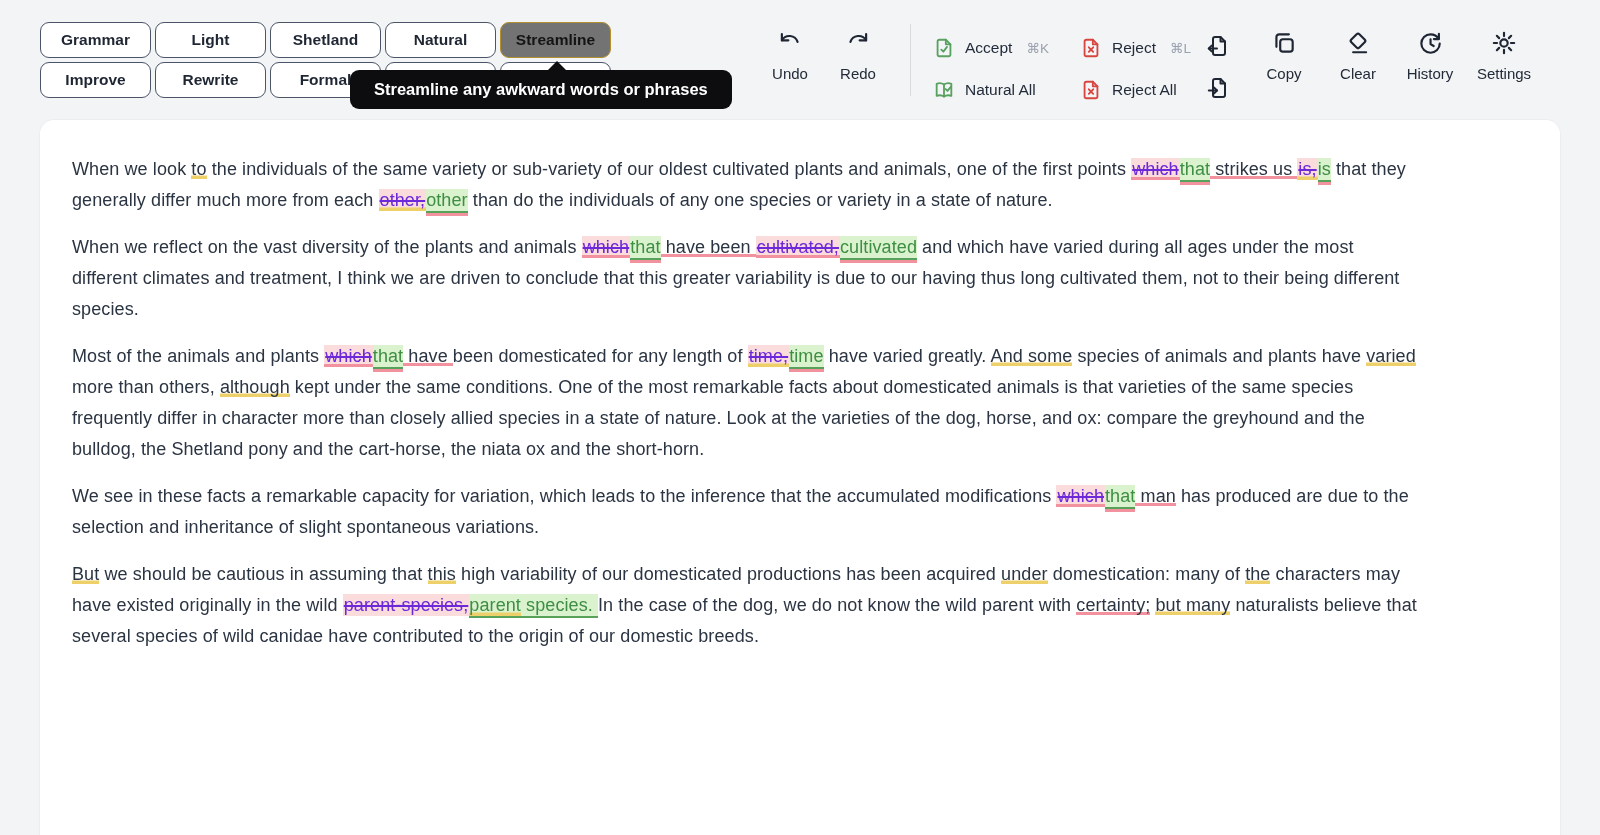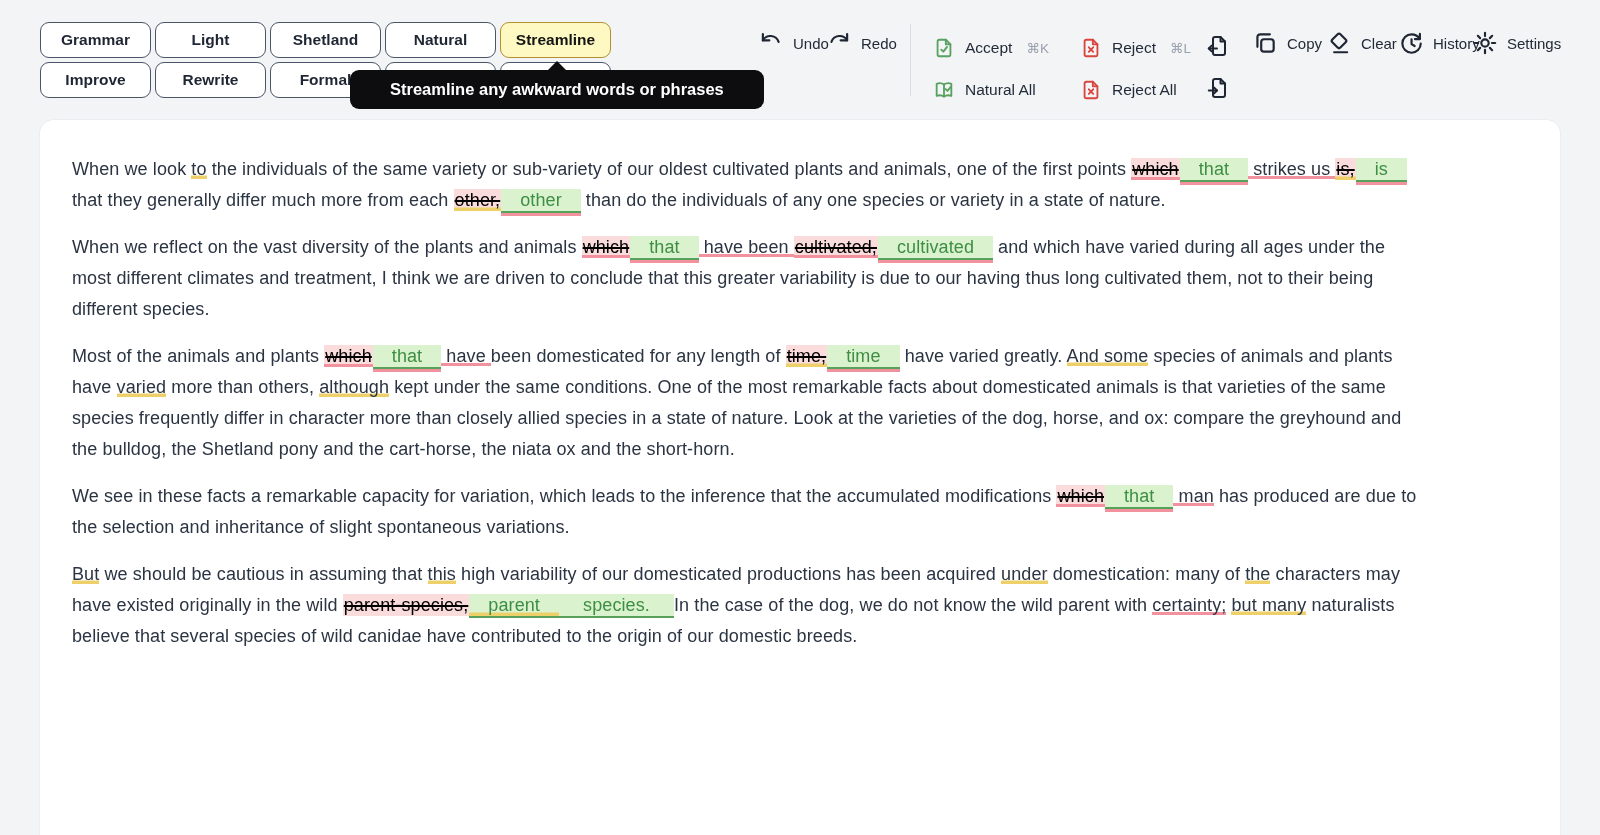--- a/index.html
+++ b/index.html
@@ -18,38 +18,38 @@
   .mode-btn {
     width:111px; height:36px;
     background:#ffffff;
     border:1.6px solid #4a5568;
     border-radius:9px;
     font:600 15.5px "Liberation Sans", sans-serif;
     color:#1f2633;
     display:flex; align-items:center; justify-content:center;
     cursor:pointer;
   }
-  .mode-btn.active { background:#fef9c3; border-color:#b3912f; color:#141414; }
+  .mode-btn.active { background:#737373; border-color:#b3912f; color:#141414; }
 
   .tooltip {
     position:absolute; left:350px; top:70px; height:39px;
     background:#0d0d0f; color:#ffffff;
     font:700 16.5px "Liberation Sans", sans-serif;
-    line-height:39px; padding:0 40px; border-radius:9px;
+    line-height:39px; padding:0 24px; border-radius:9px;
     white-space:nowrap; z-index:20;
   }
   .tooltip::before {
     content:""; position:absolute; top:-9px; left:198px;
     border-left:9px solid transparent; border-right:9px solid transparent;
     border-bottom:9px solid #0d0d0f;
   }
 
   .tool-col {
     position:absolute; top:30px; width:64px;
-    display:flex; flex-direction:row; align-items:center; gap:9px;
+    display:flex; flex-direction:column; align-items:center; gap:9px;
     cursor:pointer;
   }
   .tlabel { font-size:15px; color:#222b38; }
   .ticon { height:26px; display:flex; align-items:center; justify-content:center; }
 
   .vdivider { position:absolute; left:910px; top:24px; width:1px; height:72px; background:#d9dbde; }
 
   .cmd-row {
     position:absolute; display:flex; align-items:center; gap:10px;
     cursor:pointer; height:24px;
@@ -62,28 +62,28 @@
   .doc-card {
     position:absolute; left:40px; top:120px; right:40px; height:780px;
     background:#ffffff; border-radius:14px;
     box-shadow:0 0 0 1px #ecedf0;
     padding:34px 0 0 32px;
   }
   #doc { width:1345px; }
   .para { font-size:18px; line-height:31px; letter-spacing:0.1px; color:#2b3442; margin:0 0 16px 0; }
 
   .seg-del {
-    color:#000000; background:#fbdcdc;
+    color:#6d28d9; background:#fbdcdc;
     text-decoration:line-through; text-decoration-thickness:2px;
     padding:1px 1px;
   }
   .seg-ins {
     color:#3e8e44; background:#daf2ce;
     border-bottom:2px solid #57a15b;
-    padding:1px 19px;
+    padding:1px 0;
   }
   .u-rose  { box-shadow:inset 0 -3px 0 0 #f2929e; }
   .u-yellow{ box-shadow:inset 0 -3.5px 0 0 #edd06a; }
   .seg-ins.u-rose { box-shadow:0 3px 0 0 #f2929e; }
 
   svg { display:block; }
 </style>
 </head>
 <body>
 

